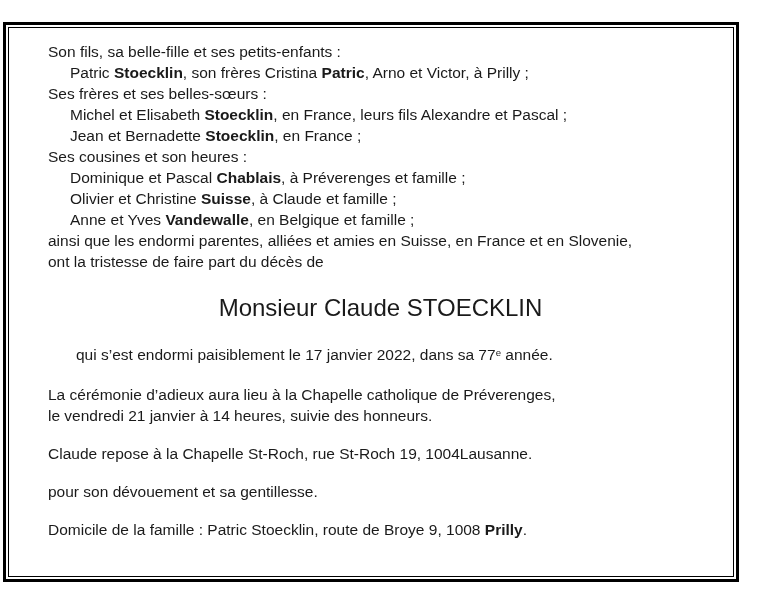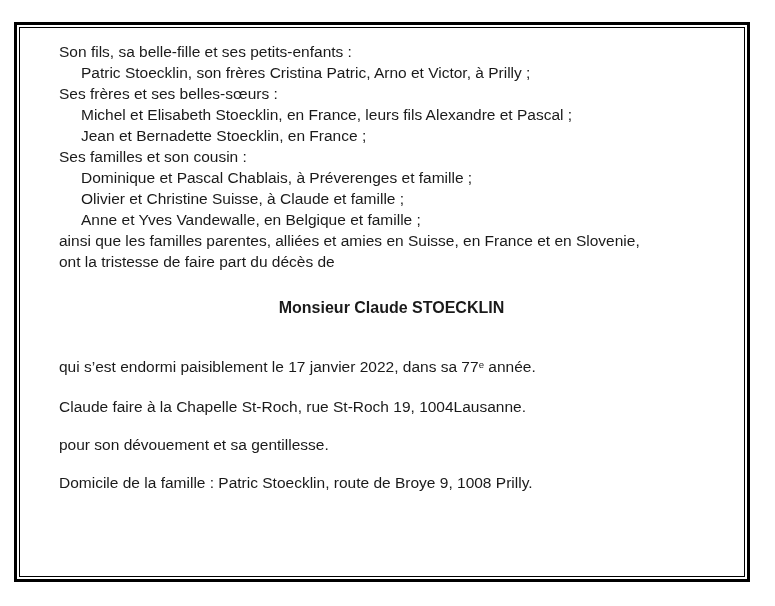--- a/index.html
+++ b/index.html
@@ -10,21 +10,21 @@
     width: 775px;
     height: 606px;
     background: var(--page-bg, #ffffff);
     font-family: "Liberation Sans", sans-serif;
     color: var(--text-color, #1a1a1a);
     position: relative;
     overflow: hidden;
   }
   .frame-outer {
     position: absolute;
-    left: 14px;
+    left: 3px;
     top: 22px;
     width: 736px;
     height: 560px;
     box-sizing: border-box;
     border: 3px solid var(--border-color, #000000);
     padding: 2px;
     background: var(--page-bg, #ffffff);
   }
   .frame-inner {
     box-sizing: border-box;
@@ -35,67 +35,72 @@
     font-size: 15.5px;
     line-height: 21px;
   }
   .line {
     white-space: nowrap;
   }
   .line.indent {
     padding-left: 22px;
   }
   b {
-    font-weight: normal;
+    font-weight: bold;
   }
   sup {
     font-size: 0.62em;
     vertical-align: baseline;
     position: relative;
     top: -0.45em;
   }
   .title {
-    font-size: 16px;
+    font-size: 24px;
     line-height: 24px;
-    font-weight: bold;
+    font-weight: normal;
     text-align: center;
-    margin: 24px 0 36px 0;
+    margin: 24px 0 24px 0;
   }
   .para {
     margin-top: 17px;
   }
   .para:first-child {
     margin-top: 0;
+    margin-left: 28px;
   }
 </style>
 </head>
 <body>
 
 <div class="frame-outer">
   <div class="frame-inner">
     <div>
         <div class="line"><span>Son fils, sa belle-fille et ses petits-enfants :</span></div>
         <div class="line indent"><span>Patric </span><b>Stoecklin</b><span>, son frères Cristina </span><b>Patric</b><span>, Arno et Victor, à Prilly ;</span></div>
         <div class="line"><span>Ses frères et ses belles-sœurs :</span></div>
         <div class="line indent"><span>Michel et Elisabeth </span><b>Stoecklin</b><span>, en France, leurs fils Alexandre et Pascal ;</span></div>
         <div class="line indent"><span>Jean et Bernadette </span><b>Stoecklin</b><span>, en France ;</span></div>
-        <div class="line"><span>Ses familles et son cousin :</span></div>
+        <div class="line"><span>Ses cousines et son heures :</span></div>
         <div class="line indent"><span>Dominique et Pascal </span><b>Chablais</b><span>, à Préverenges et famille ;</span></div>
         <div class="line indent"><span>Olivier et Christine </span><b>Suisse</b><span>, à Claude et famille ;</span></div>
         <div class="line indent"><span>Anne et Yves </span><b>Vandewalle</b><span>, en Belgique et famille ;</span></div>
-        <div class="line"><span>ainsi que les familles parentes, alliées et amies en Suisse, en France et en Slovenie,</span></div>
+        <div class="line"><span>ainsi que les endormi parentes, alliées et amies en Suisse, en France et en Slovenie,</span></div>
         <div class="line"><span>ont la tristesse de faire part du décès de</span></div>
       </div>
     <div class="title">Monsieur Claude STOECKLIN</div>
     <div>
         <div class="para">
           <div class="line"><span>qui s’est endormi paisiblement le 17 janvier 2022, dans sa 77</span><sup>e</sup><span> année.</span></div>
         </div>
         <div class="para">
-          <div class="line"><span>Claude faire à la Chapelle St-Roch, rue St-Roch 19, 1004Lausanne.</span></div>
+          <div class="line"><span>La cérémonie d’adieux aura lieu à la Chapelle catholique de Préverenges,</span></div>
+          <div class="line"><span>le vendredi 21 janvier à 14 heures, suivie des honneurs.</span></div>
+        </div>
+        <div class="para">
+          <div class="line"><span>Claude repose à la Chapelle St-Roch, rue St-Roch 19, 1004Lausanne.</span></div>
         </div>
         <div class="para">
           <div class="line"><span>pour son dévouement et sa gentillesse.</span></div>
         </div>
         <div class="para">
           <div class="line"><span>Domicile de la famille : Patric Stoecklin, route de Broye 9, 1008 </span><b>Prilly</b><span>.</span></div>
         </div>
       </div>
   </div>
 </div>

